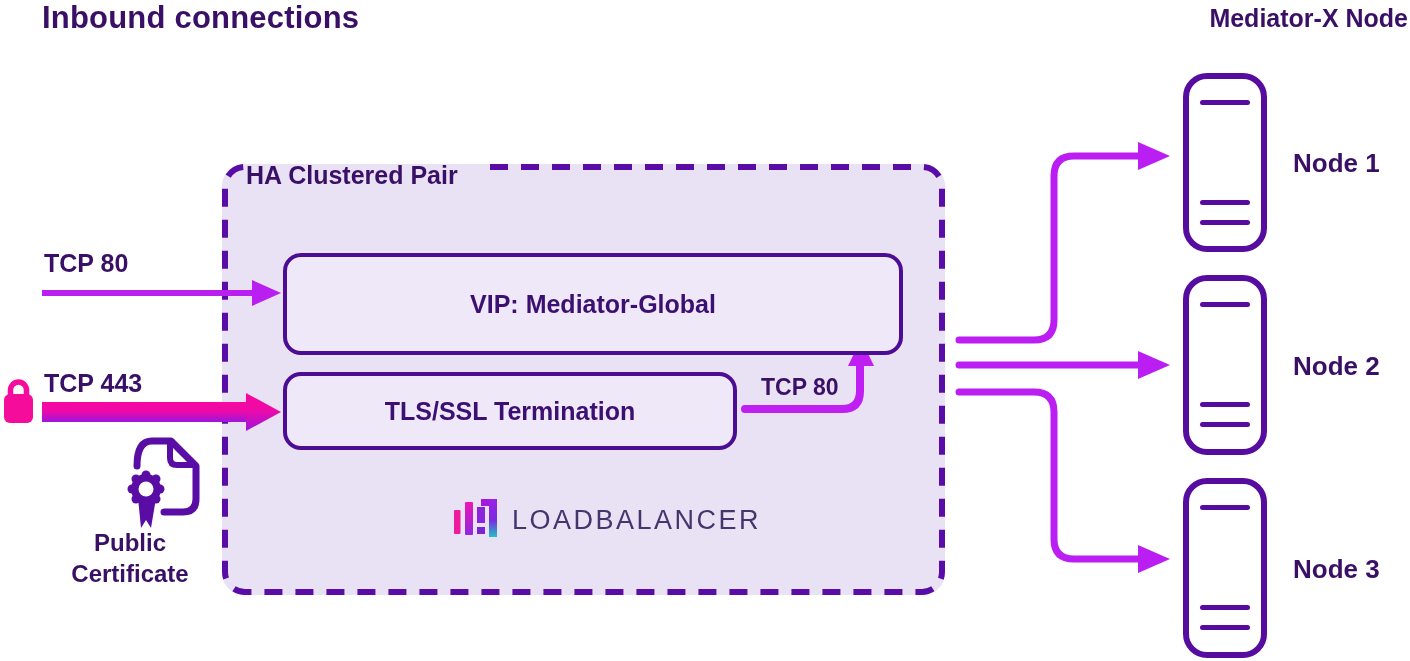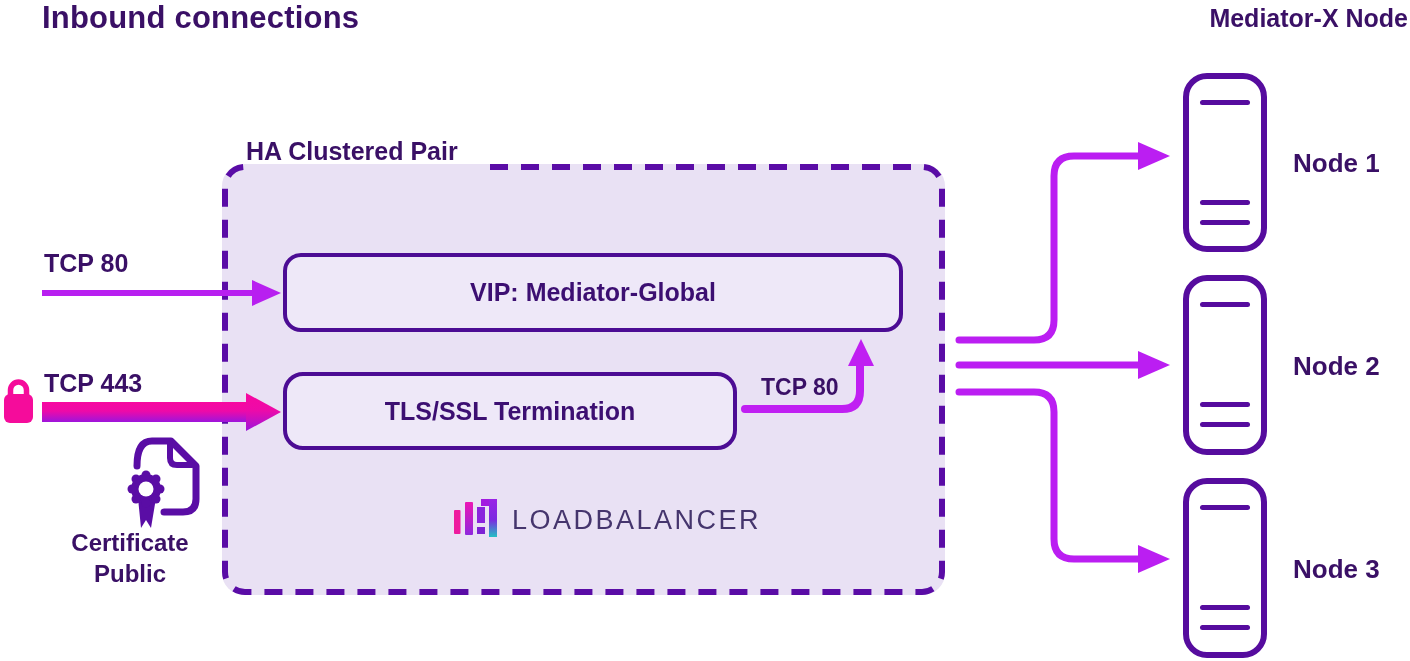--- a/index.html
+++ b/index.html
@@ -4,28 +4,28 @@
 <style>
   html,body{margin:0;padding:0;background:#ffffff;}
   .canvas{
     position:relative;width:1410px;height:661px;background:#ffffff;overflow:hidden;
     font-family:"Liberation Sans", sans-serif;color:#3a1066;
   }
   .underlay{position:absolute;left:0;top:0;width:1410px;height:661px;}
   .abs{position:absolute;}
   .page-title{left:42px;top:0px;font-size:31px;font-weight:bold;letter-spacing:.2px;}
   .right-heading{left:1178px;top:4px;width:230px;text-align:right;font-size:25px;font-weight:bold;}
-  .ha-label{left:246px;top:137px;font-size:25px;font-weight:bold;white-space:nowrap;}
+  .ha-label{left:246px;top:161px;font-size:25px;font-weight:bold;white-space:nowrap;}
   .inner-box{
     box-sizing:border-box;border:4px solid #4c0c94;border-radius:18px;background:#eee8f8;
     display:flex;align-items:center;justify-content:center;
     font-size:25px;font-weight:bold;color:#3c0f72;
   }
-  .vip-box{left:283px;top:253px;width:620px;height:79px;}
-  .tls-box{left:283px;top:372px;width:454px;height:78px;border-radius:20px;}
+  .vip-box{left:283px;top:253px;width:620px;height:102px;}
+  .tls-box{left:283px;top:372px;width:454px;height:78px;}
   .flow-label{font-size:25px;font-weight:bold;white-space:nowrap;}
   .tcp80-label{left:44px;top:249px;}
   .tcp443-label{left:44px;top:369px;text-align:right;}
   .internal-tcp80-label{left:761px;top:374px;font-size:23px;}
   .cert-label{left:60px;top:527px;width:140px;text-align:center;font-size:24px;font-weight:bold;line-height:31px;}
   .logo-word{left:512px;top:505px;font-size:27px;font-weight:500;letter-spacing:2.5px;color:#45356d;white-space:nowrap;}
   .node{
     left:1183px;width:84px;height:180px;box-sizing:border-box;
     border:6px solid #560c9e;border-radius:24px;background:#ffffff;
   }
@@ -129,22 +129,22 @@
   </div>
   <div class="abs inner-box tls-box">
     <span>TLS/SSL Termination</span>
   </div>
   <div class="abs flow-label internal-tcp80-label">TCP 80</div>
   <div class="abs logo-word">LOADBALANCER</div>
 
   <div class="abs flow-label tcp80-label">TCP 80</div>
   <div class="abs flow-label tcp443-label">TCP 443</div>
   <div class="abs cert-label">
+    <div>Public</div>
     <div>Certificate</div>
-    <div>Public</div>
   </div>
 
   <div class="abs node" style="top:73px;height:179px;">
     <div class="node-line nl-1"></div>
     <div class="node-line nl-2"></div>
     <div class="node-line nl-3"></div>
   </div>
   <div class="abs node" style="top:275px;">
     <div class="node-line nl-1"></div>
     <div class="node-line nl-2"></div>

